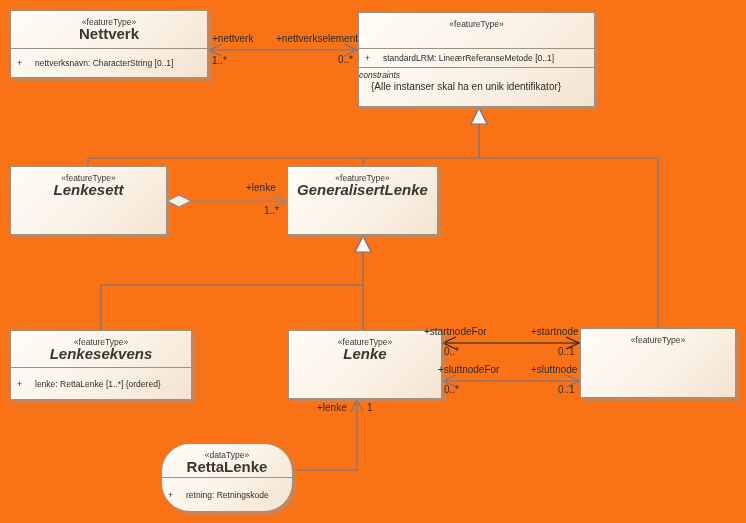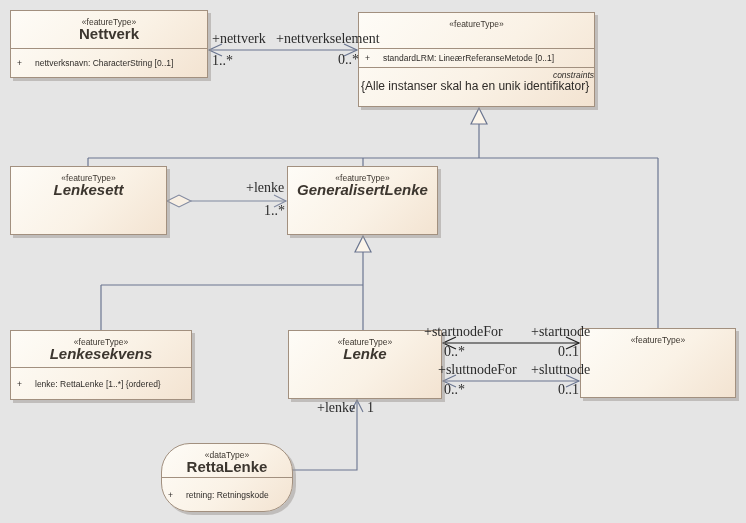--- a/index.html
+++ b/index.html
@@ -1,38 +1,38 @@
 <!DOCTYPE html>
 <html><head>
 <meta charset="utf-8">
 <style>
   html,body{margin:0;padding:0;background:#ffffff;}
   #canvas{
-    position:relative;width:746px;height:523px;background:#e5e5e5;overflow:hidden;
+    position:relative;width:746px;height:523px;background:#f97316;overflow:hidden;
     font-family:"Liberation Sans", sans-serif;color:#2e2b28;
   }
   #wires{position:absolute;left:0;top:0;z-index:1;}
   .cls{
     position:absolute;z-index:2;box-sizing:border-box;
     border:1px solid #a2907f;
     background:linear-gradient(135deg,#fefcf7 0%,#faf2e6 55%,#f3e3d1 100%);
     box-shadow:3px 3px 0 rgba(155,150,145,0.5);
     display:flex;flex-direction:column;
   }
   .head{box-sizing:border-box;padding-top:5px;text-align:center;line-height:12px;flex:0 0 auto;}
   .stereo{font-size:8.5px;color:#3c362f;}
   .cname{font-size:15px;font-weight:bold;color:#3c362f;}
   .abstract .cname{font-style:italic;}
   .attrs{box-sizing:border-box;border-top:1px solid #a2907f;flex:1 1 auto;display:flex;align-items:center;}
   .attr{display:flex;align-items:center;font-size:8.5px;width:100%;}
   .attr .vis{flex:0 0 18px;padding-left:6px;}
   .constraints{box-sizing:border-box;border-top:1px solid #a2907f;flex:1 1 auto;padding-top:2px;line-height:11px;}
-  .clabel{text-align:right;font-style:italic;font-size:8.5px;}
-  .ctext{padding-left:2px;font-size:12px;}
-  .elabel{position:absolute;z-index:3;font-size:14px;line-height:10px;color:#2b2b2b;white-space:nowrap;font-family:Liberation Serif, serif;}
+  .clabel{text-align:left;font-style:italic;font-size:8.5px;}
+  .ctext{padding-left:12px;font-size:10px;}
+  .elabel{position:absolute;z-index:3;font-size:10px;line-height:10px;color:#2b2b2b;white-space:nowrap;}
 </style>
 </head>
 <body>
 
 <div id="canvas">
 
   <svg id="wires" width="746" height="523">
 
     <g stroke="#6a7590" fill="none" stroke-width="1.2">
       <line x1="209" y1="50" x2="357" y2="50"></line>

